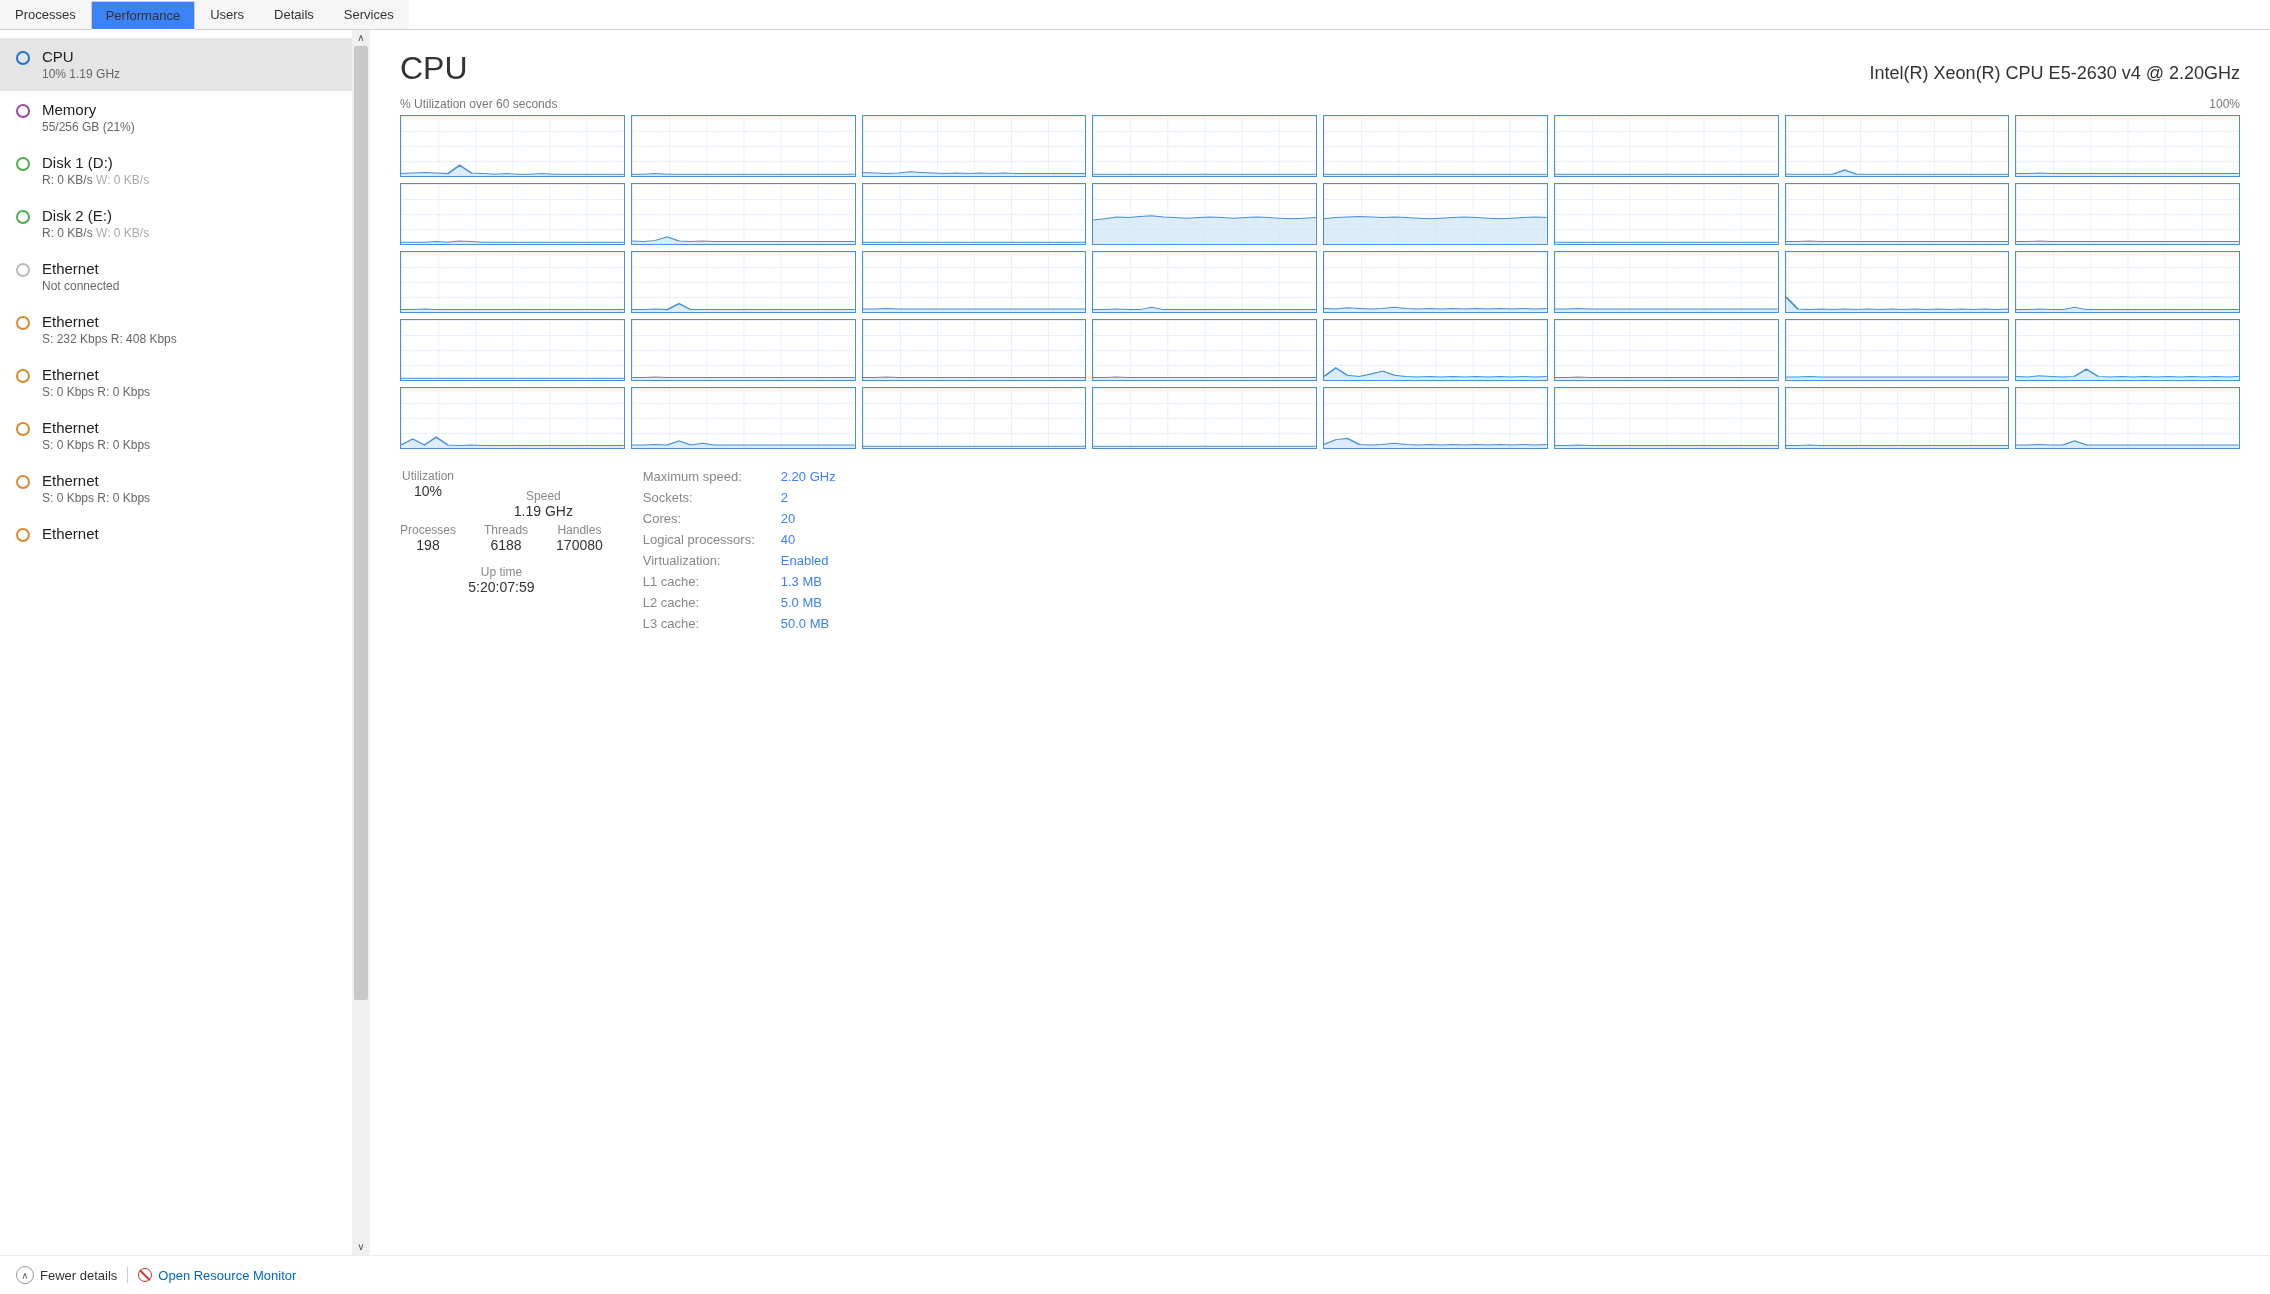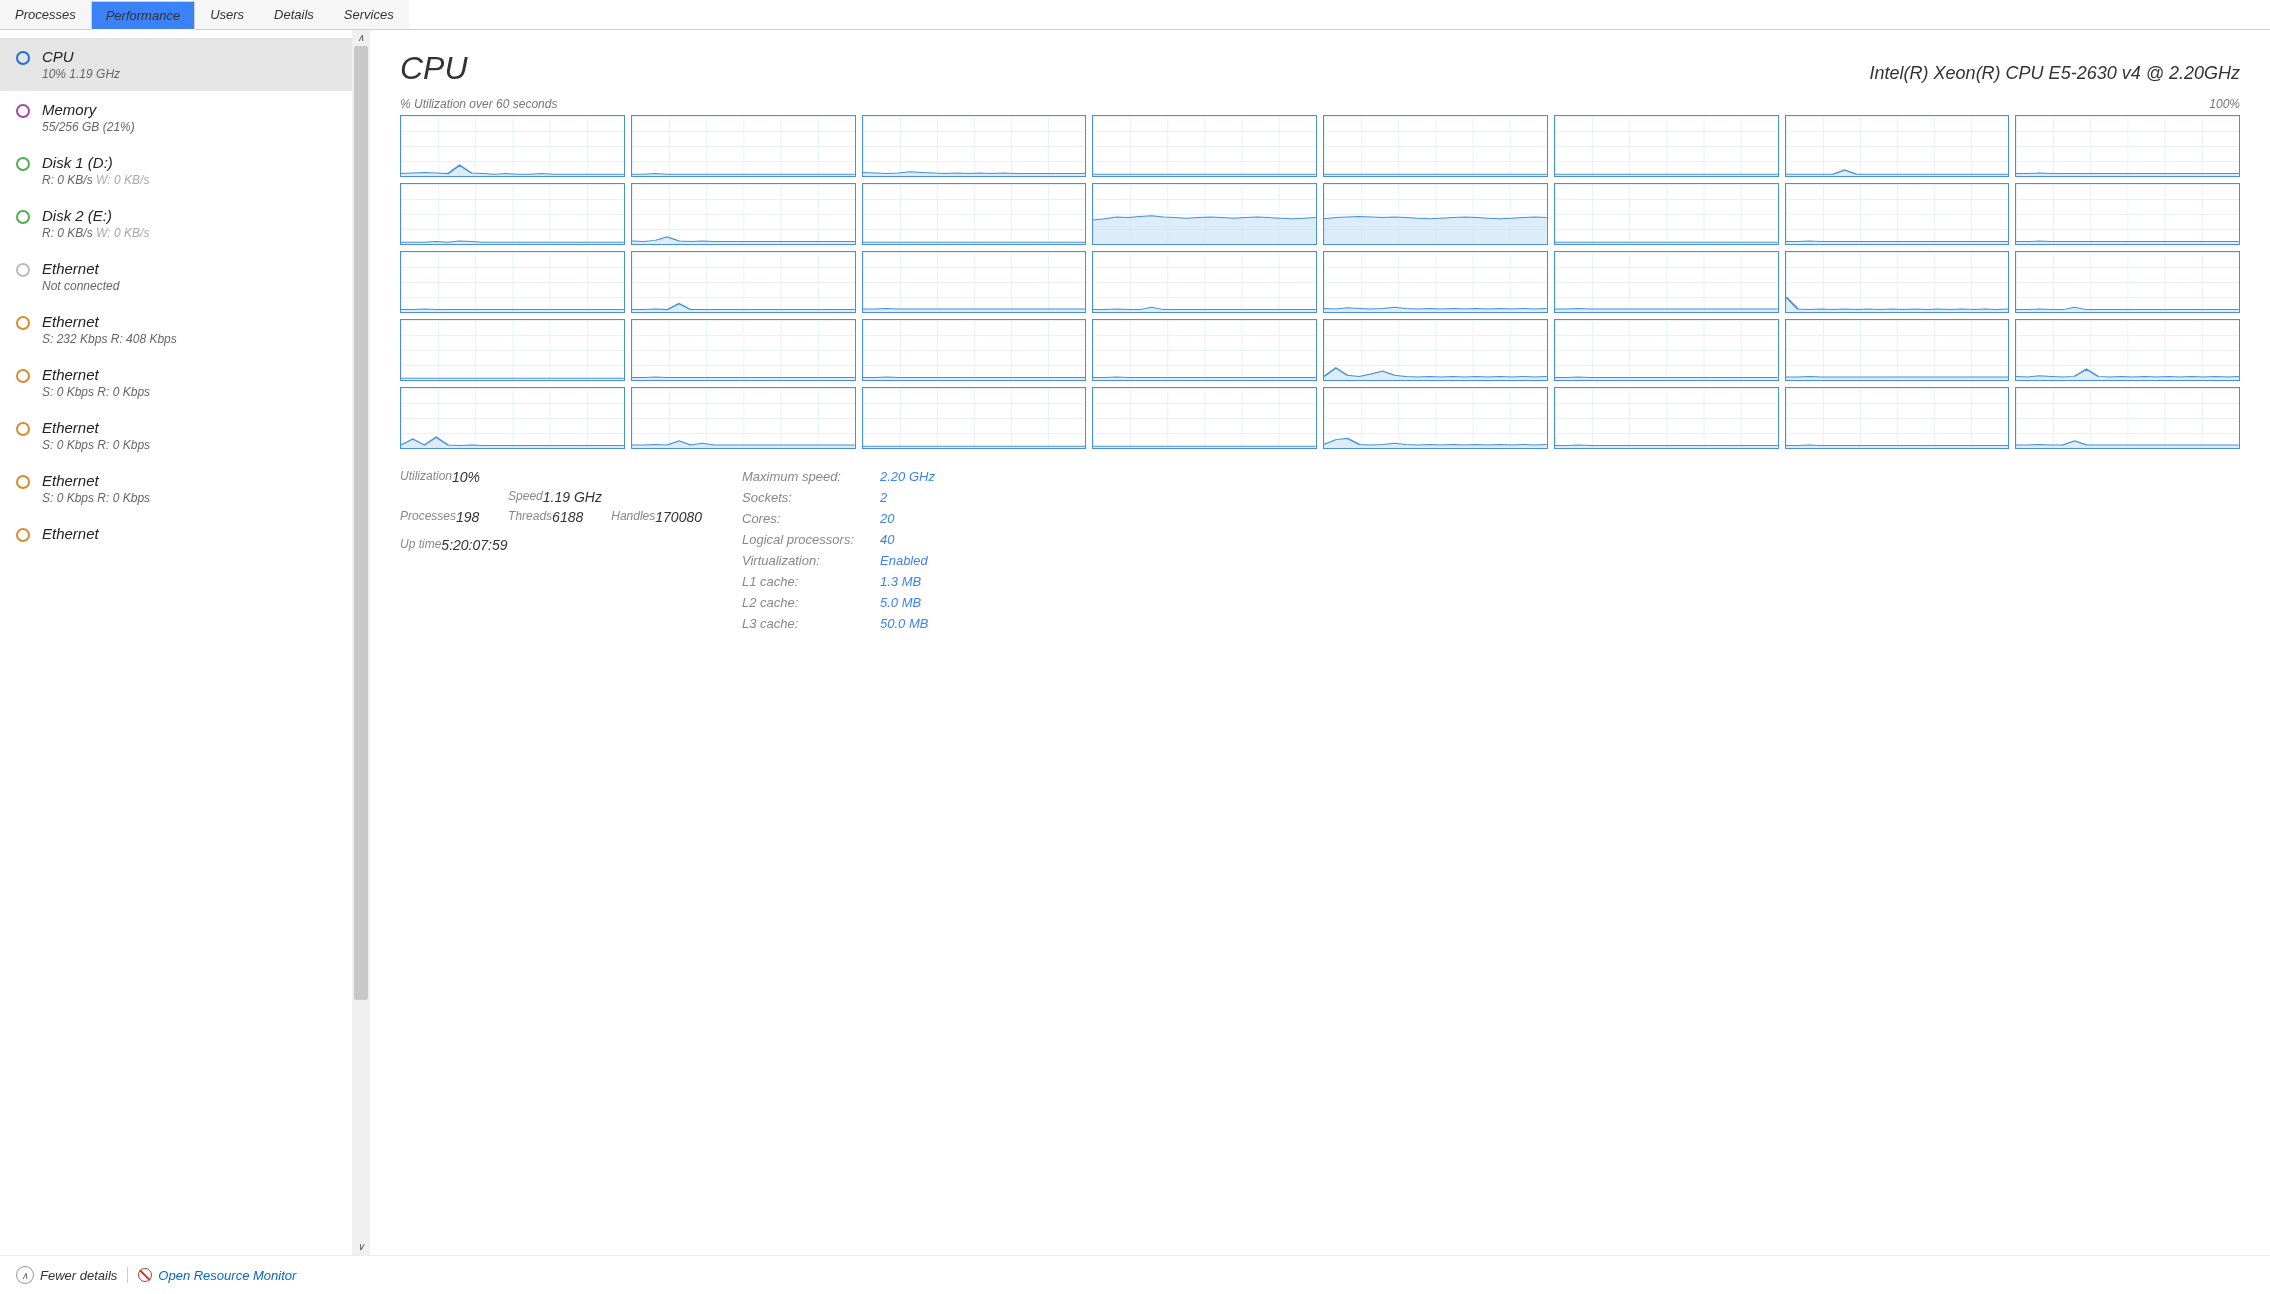--- a/index.html
+++ b/index.html
@@ -1,17 +1,17 @@
 <!DOCTYPE html>
 <html><head>
 <meta charset="utf-8">
 <style>
 * { box-sizing: border-box; margin: 0; padding: 0; }
 body { font-family: "Segoe UI", Arial, sans-serif; font-size: 13px; color: #222; background: #fff; }
-.app { display: flex; flex-direction: column; height: 100vh; font-style: italic; }
+.app { display: flex; flex-direction: column; height: 100vh; }
 
 
 .tabs { display: flex; border-bottom: 1px solid #d0d0d0; background: #fff; }
 .tab { padding: 6px 14px; cursor: pointer; color: #333; background: #f6f6f6; border: 1px solid transparent; border-bottom: none; }
 .tab.active { background: #3b82f6; border: 1px solid #d0d0d0; border-bottom: 1px solid #fff; position: relative; top: 1px; }
 
 
 .main { display: flex; flex: 1; overflow: hidden; }
 
 
@@ -51,21 +51,21 @@
   background-image: linear-gradient(to right, #e8f0fb 1px, transparent 1px), linear-gradient(to bottom, #e8f0fb 1px, transparent 1px);
   background-size: 16.66% 25%;
 }
 .cpu-cell svg { position: absolute; inset: 0; width: 100%; height: 100%; }
 
 
 .details { display: flex; gap: 40px; }
 .big-stats { display: grid; grid-template-columns: auto auto auto; column-gap: 28px; row-gap: 4px; align-content: start; }
 .stat-label { font-size: 12px; color: #888; }
 .stat-value { font-size: 14px; color: #333; }
-.stat-block { display: flex; flex-direction: row; }
+.stat-block { display: flex; flex-direction: column; text-align: center; }
 .uptime-block { grid-column: 1 / span 3; margin-top: 8px; }
 
 .spec-table { display: grid; grid-template-columns: auto auto; column-gap: 26px; row-gap: 6px; font-size: 13px; }
 .spec-label { color: #888; }
 .spec-value { color: #3b82f6; }
 
 
 .footer { display: flex; align-items: center; padding: 10px 16px; border-top: 1px solid #eee; font-size: 13px; gap: 10px; }
 .footer-btn { display: flex; align-items: center; gap: 6px; cursor: pointer; color: #333; }
 .circle-chevron { width: 18px; height: 18px; border: 1px solid #999; border-radius: 50%; display: flex; align-items: center; justify-content: center; font-size: 10px; color: #666; }

